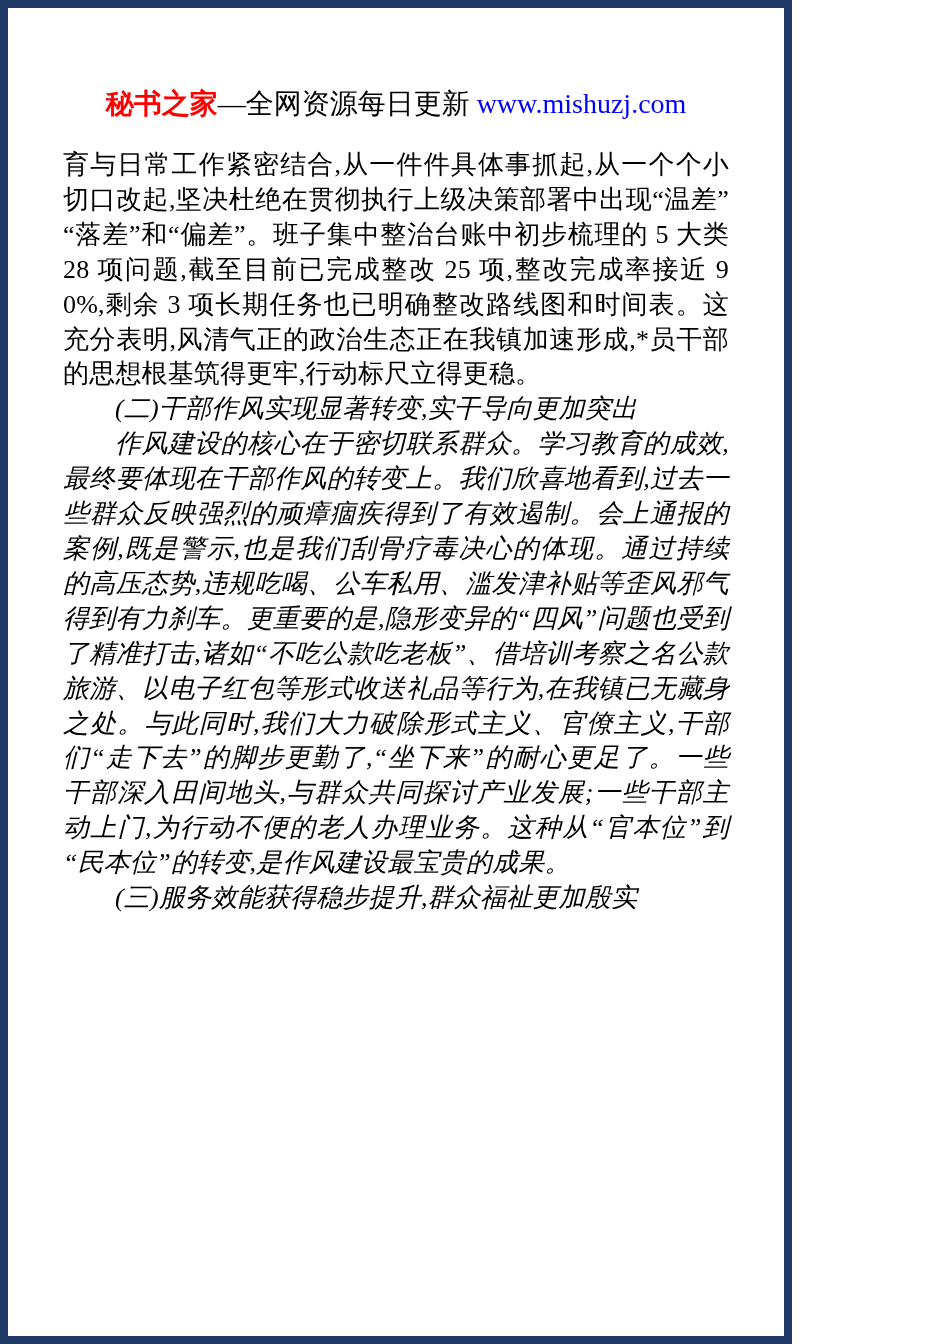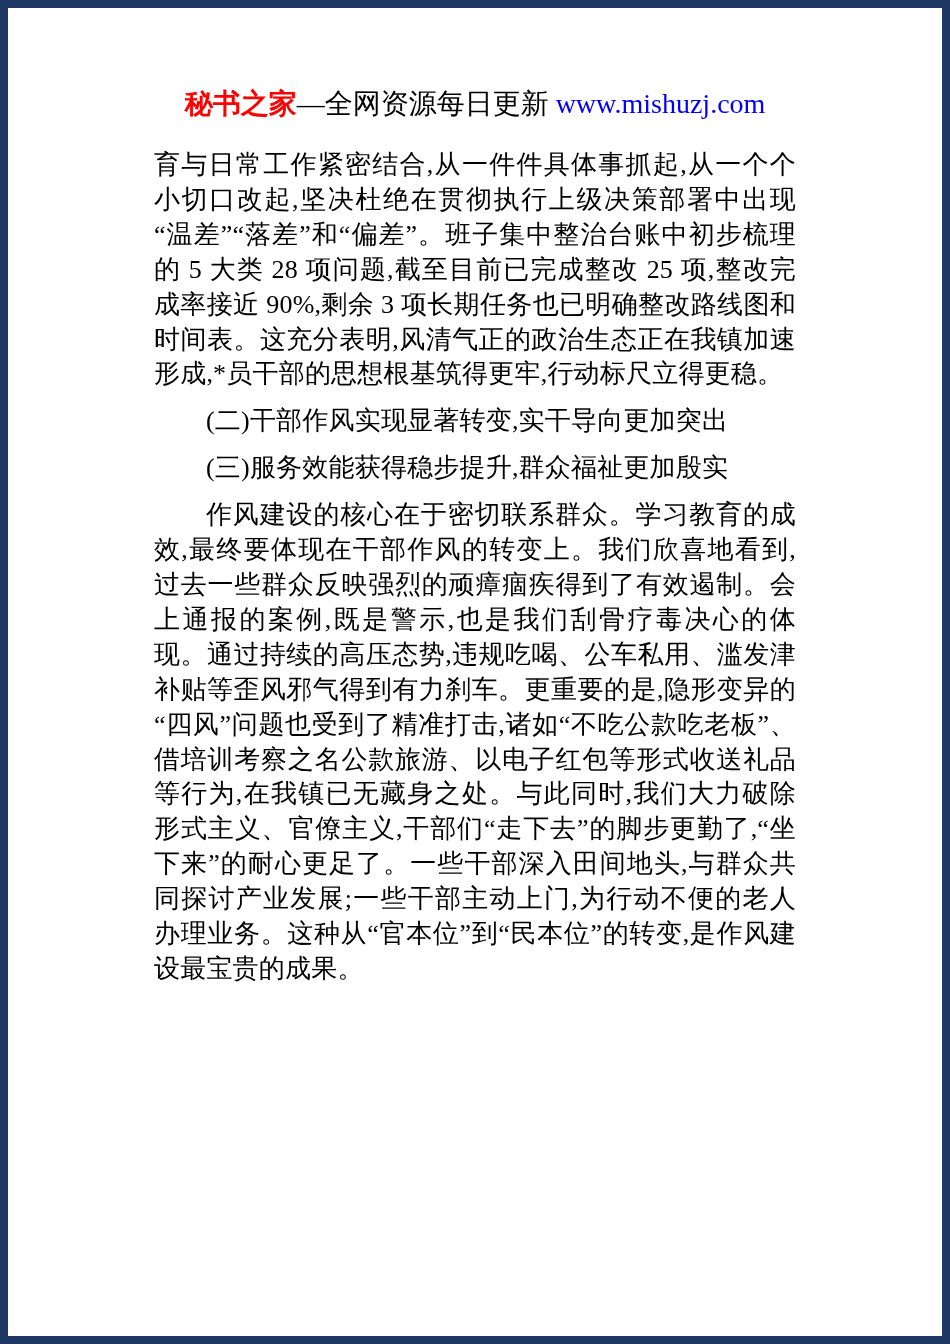--- a/index.html
+++ b/index.html
@@ -2,21 +2,21 @@
 <html lang="zh"><head>
 <meta charset="utf-8">
 <style>
   html, body {
     margin: 0;
     padding: 0;
     background: #ffffff;
   }
   .page {
     position: relative;
-    width: 950px;
+    width: 792px;
     height: 1344px;
     box-sizing: border-box;
     background: #ffffff;
     border: 8px solid #1F3864;
     overflow: hidden;
     font-family: "Liberation Serif", "DejaVu Serif", serif;
   }
   .site-header {
     margin-top: 78px;
     text-align: center;
@@ -39,37 +39,38 @@
     width: 666px;
     margin: 26px auto 0 auto;
     font-size: 26px;
     line-height: 34.9px;
     color: #000000;
     text-align: justify;
     text-justify: inter-ideograph;
     letter-spacing: 0.2px;
   }
   .doc-body p {
-    margin: 12px;
+    margin: 0;
     padding: 0;
     word-break: break-all;
   }
   .doc-body p.indent {
     text-indent: 2em;
+    font-style: italic;
   }
 </style>
 </head>
 <body>
 
 <div class="page">
 
   <div class="site-header">
     <span class="brand">秘书之家</span><span class="tagline">—全网资源每日更新 </span><a class="site-url">www.mishuzj.com</a>
   </div>
 
   <div class="doc-body">
     <p>育与日常工作紧密结合,从一件件具体事抓起,从一个个小切口改起,坚决杜绝在贯彻执行上级决策部署中出现“温差”“落差”和“偏差”。班子集中整治台账中初步梳理的 5 大类 28 项问题,截至目前已完成整改 25 项,整改完成率接近 90%,剩余 3 项长期任务也已明确整改路线图和时间表。这充分表明,风清气正的政治生态正在我镇加速形成,*员干部的思想根基筑得更牢,行动标尺立得更稳。</p>
     <p class="indent">(二)干部作风实现显著转变,实干导向更加突出</p>
+    <p class="indent">作风建设的核心在于密切联系群众。学习教育的成效,最终要体现在干部作风的转变上。我们欣喜地看到,过去一些群众反映强烈的顽瘴痼疾得到了有效遏制。会上通报的案例,既是警示,也是我们刮骨疗毒决心的体现。通过持续的高压态势,违规吃喝、公车私用、滥发津补贴等歪风邪气得到有力刹车。更重要的是,隐形变异的“四风”问题也受到了精准打击,诸如“不吃公款吃老板”、借培训考察之名公款旅游、以电子红包等形式收送礼品等行为,在我镇已无藏身之处。与此同时,我们大力破除形式主义、官僚主义,干部们“走下去”的脚步更勤了,“坐下来”的耐心更足了。一些干部深入田间地头,与群众共同探讨产业发展;一些干部主动上门,为行动不便的老人办理业务。这种从“官本位”到“民本位”的转变,是作风建设最宝贵的成果。</p>
     <p class="indent">(三)服务效能获得稳步提升,群众福祉更加殷实</p>
-    <p class="indent">作风建设的核心在于密切联系群众。学习教育的成效,最终要体现在干部作风的转变上。我们欣喜地看到,过去一些群众反映强烈的顽瘴痼疾得到了有效遏制。会上通报的案例,既是警示,也是我们刮骨疗毒决心的体现。通过持续的高压态势,违规吃喝、公车私用、滥发津补贴等歪风邪气得到有力刹车。更重要的是,隐形变异的“四风”问题也受到了精准打击,诸如“不吃公款吃老板”、借培训考察之名公款旅游、以电子红包等形式收送礼品等行为,在我镇已无藏身之处。与此同时,我们大力破除形式主义、官僚主义,干部们“走下去”的脚步更勤了,“坐下来”的耐心更足了。一些干部深入田间地头,与群众共同探讨产业发展;一些干部主动上门,为行动不便的老人办理业务。这种从“官本位”到“民本位”的转变,是作风建设最宝贵的成果。</p>
   </div>
 
 </div>
 
 </body></html>

